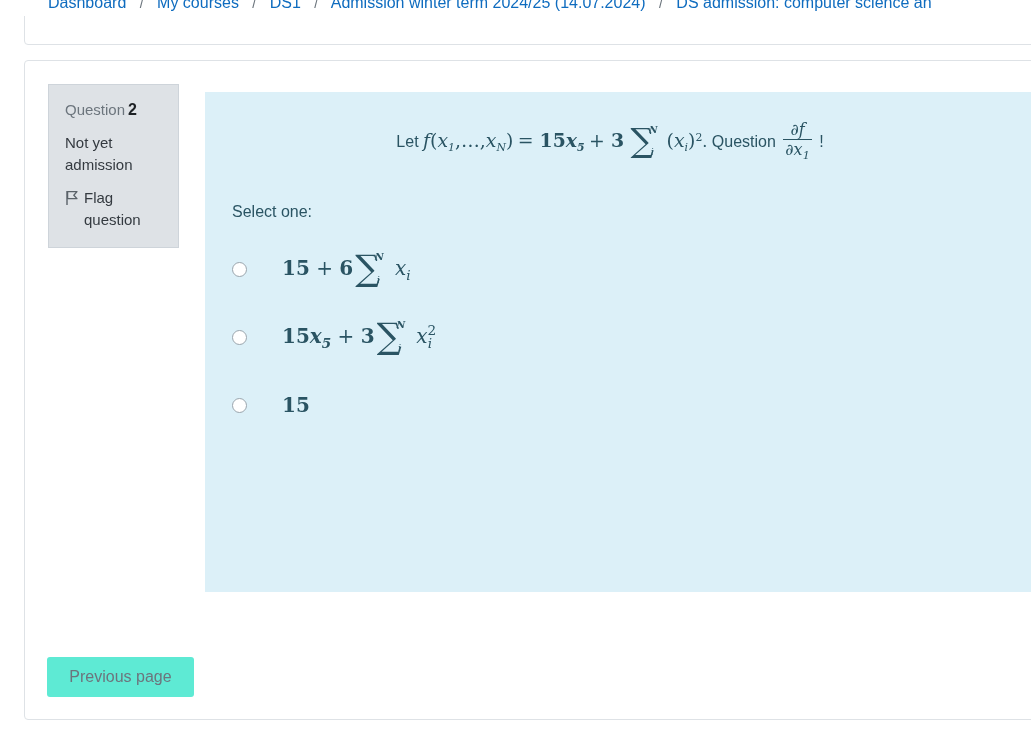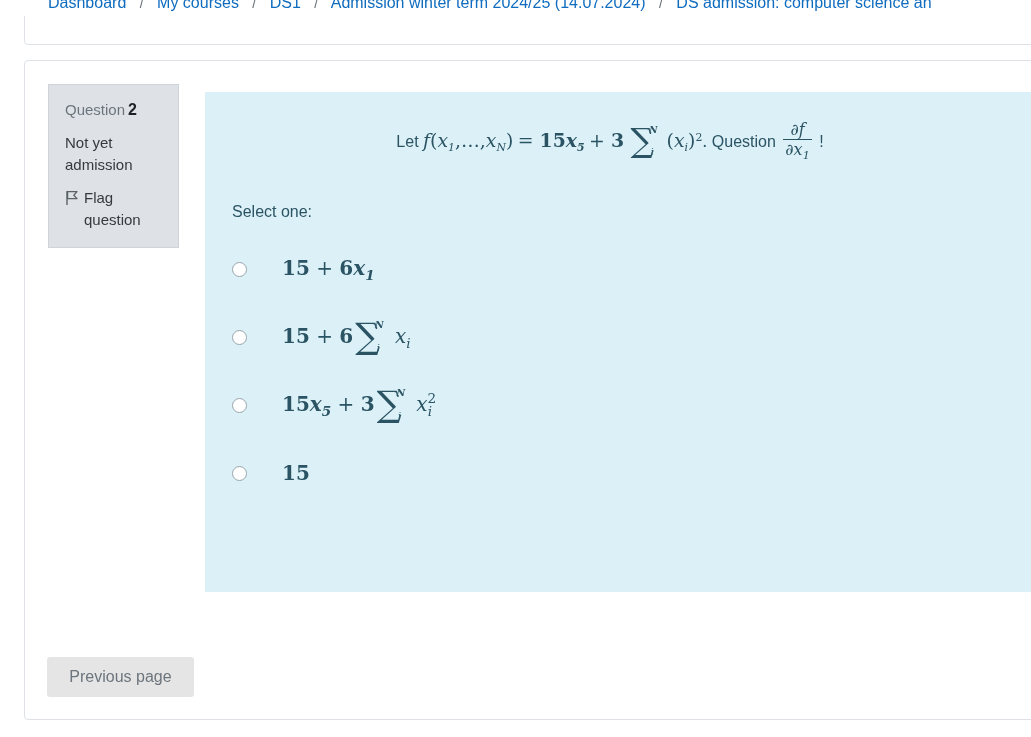--- a/index.html
+++ b/index.html
@@ -244,21 +244,21 @@
     white-space: nowrap;
   }
 
   
   .prev-btn {
     position: absolute;
     left: 47px;
     top: 657px;
     width: 147px;
     height: 40px;
-    background: #e5e5e5;
+    background: #5eead4;
     border: none;
     border-radius: 3px;
     color: #6c757d;
     font-size: 16px;
     font-family: "Liberation Sans", sans-serif;
     cursor: pointer;
   }
 </style>
 </head>
 <body>
@@ -309,26 +309,20 @@
     <span class="mr" style="font-size:1.18em;">&nbsp;(</span><span class="m" style="font-size:1.18em;">x</span><sub class="ms">i</sub><span class="mr" style="font-size:1.18em;">)</span><sup class="ms">2</sup><span class="mr" style="font-size:1.0em;">.</span>
     <span>Question</span>
     <span class="frac" style="font-size:1.0em;"><span class="num">∂f</span><span class="den">∂x<sub style="font-size:0.7em;">1</sub></span></span>
     <span>!</span>
   </div>
 
   <div class="select-one">Select one:</div>
 
   <div class="answers">
 
-    <div class="answer-row">
-      <span class="radio"></span>
-      <span class="answer-label">
-        <span class="mb">15</span><span class="mr"> + </span><span class="mb">6</span><span class="mi-b">x</span><sub class="ms" style="font-weight:bold;">1</sub>
-      </span>
-    </div>
 
     <div class="answer-row">
       <span class="radio"></span>
       <span class="answer-label">
         <span class="mb">15</span><span class="mr"> + </span><span class="mb">6</span><span class="sum"><span class="sigma">∑</span><span class="sup-n">N</span><span class="sub-i">i</span></span><span class="m">&nbsp;&nbsp;x</span><sub class="ms">i</sub>
       </span>
     </div>
 
 
     <div class="answer-row">

